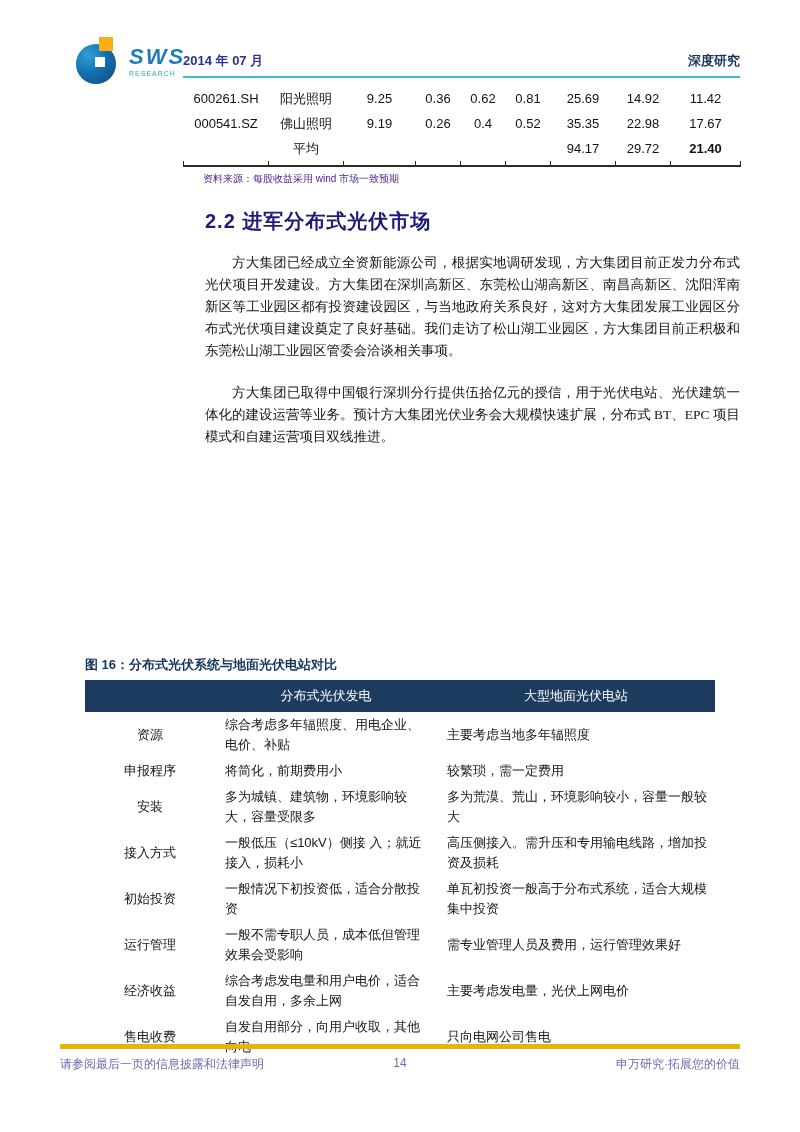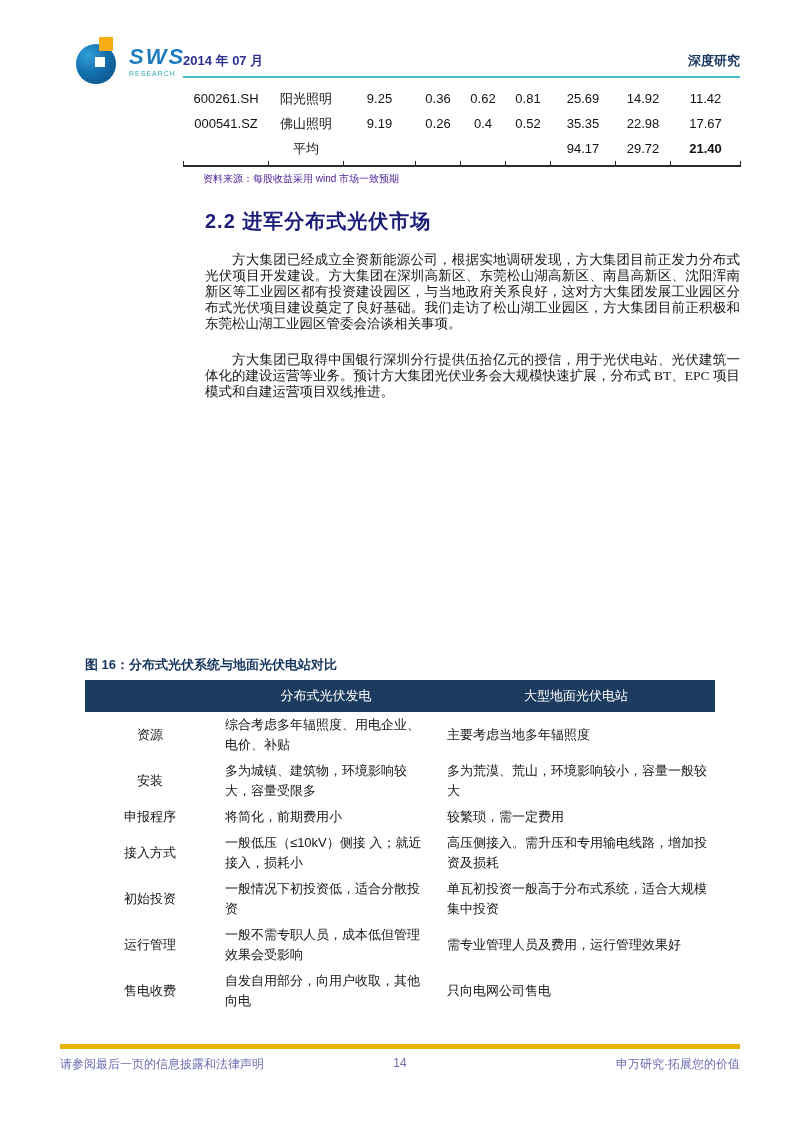--- a/index.html
+++ b/index.html
@@ -33,21 +33,21 @@
   table.stock col.c7{width:65px} table.stock col.c8{width:55px} table.stock col.c9{width:70px}
   table.stock td.bold { font-weight:bold; }
   tr.tick-row td { height:5px; border-right:1px solid #2b2b2b; border-bottom:2px solid #2b2b2b; }
   tr.tick-row td:first-child { border-left:1px solid #2b2b2b; }
   .source-line { position:absolute; left:203px; top:172px; font-size:10px; font-weight:normal; color:#4c1d95; }
 
   
   .section-heading { position:absolute; left:205px; top:208px; font-size:20px; font-weight:bold; color:#1b1b78;
     font-family:"Liberation Sans", sans-serif; letter-spacing:1px; }
   .paragraphs { position:absolute; left:205px; top:252px; width:535px; height:402px; overflow:hidden; }
-  .paragraphs p { font-family:"Liberation Serif", serif; font-size:13.5px; line-height:16px;
+  .paragraphs p { font-family:"Liberation Serif", serif; font-size:13.5px; line-height:22px;
     text-align:justify; text-indent:2em; color:#141414; margin-bottom:20px; }
 
   
   .figure { position:absolute; left:85px; top:656px; width:630px; }
   .figure-title { font-size:13px; font-weight:bold; color:#17365d; margin-bottom:6px; }
   table.fig { width:630px; border-collapse:collapse; table-layout:fixed; }
   table.fig col.f1{width:130px} table.fig col.f2{width:222px} table.fig col.f3{width:278px}
   table.fig thead td { background:#1d3a5f; color:#ffffff; font-size:13px; height:32px; text-align:center; }
   table.fig tbody td { font-size:13px; line-height:20px; padding:3px 6px 3px 10px; vertical-align:middle; color:#161616; }
   table.fig tbody td.rowlabel { text-align:center; padding:3px 2px; }
@@ -165,43 +165,48 @@
         <td>大型地面光伏电站</td>
       </tr>
     </thead>
     <tbody>
       <tr>
         <td class="rowlabel">资源</td>
         <td>综合考虑多年辐照度、用电企业、电价、补贴</td>
         <td>主要考虑当地多年辐照度</td>
       </tr>
       <tr>
+        <td class="rowlabel">申报程序</td>
+        <td>将简化，前期费用小</td>
+        <td>较繁琐，需一定费用</td>
+      </tr>
+      <tr>
         <td class="rowlabel">安装</td>
         <td>多为城镇、建筑物，环境影响较大，容量受限多</td>
         <td>多为荒漠、荒山，环境影响较小，容量一般较大</td>
       </tr>
       <tr>
-        <td class="rowlabel">申报程序</td>
-        <td>将简化，前期费用小</td>
-        <td>较繁琐，需一定费用</td>
-      </tr>
-      <tr>
         <td class="rowlabel">接入方式</td>
         <td>一般低压（≤10kV）侧接 入；就近接入，损耗小</td>
         <td>高压侧接入。需升压和专用输电线路，增加投资及损耗</td>
       </tr>
       <tr>
         <td class="rowlabel">初始投资</td>
         <td>一般情况下初投资低，适合分散投资</td>
         <td>单瓦初投资一般高于分布式系统，适合大规模集中投资</td>
       </tr>
       <tr>
         <td class="rowlabel">运行管理</td>
         <td>一般不需专职人员，成本低但管理效果会受影响</td>
         <td>需专业管理人员及费用，运行管理效果好</td>
+      </tr>
+      <tr>
+        <td class="rowlabel">经济收益</td>
+        <td>综合考虑发电量和用户电价，适合自发自用，多余上网</td>
+        <td>主要考虑发电量，光伏上网电价</td>
       </tr>
       <tr>
         <td class="rowlabel">售电收费</td>
         <td>自发自用部分，向用户收取，其他向电</td>
         <td>只向电网公司售电</td>
       </tr>
     </tbody>
   </table>
 </div>
 

